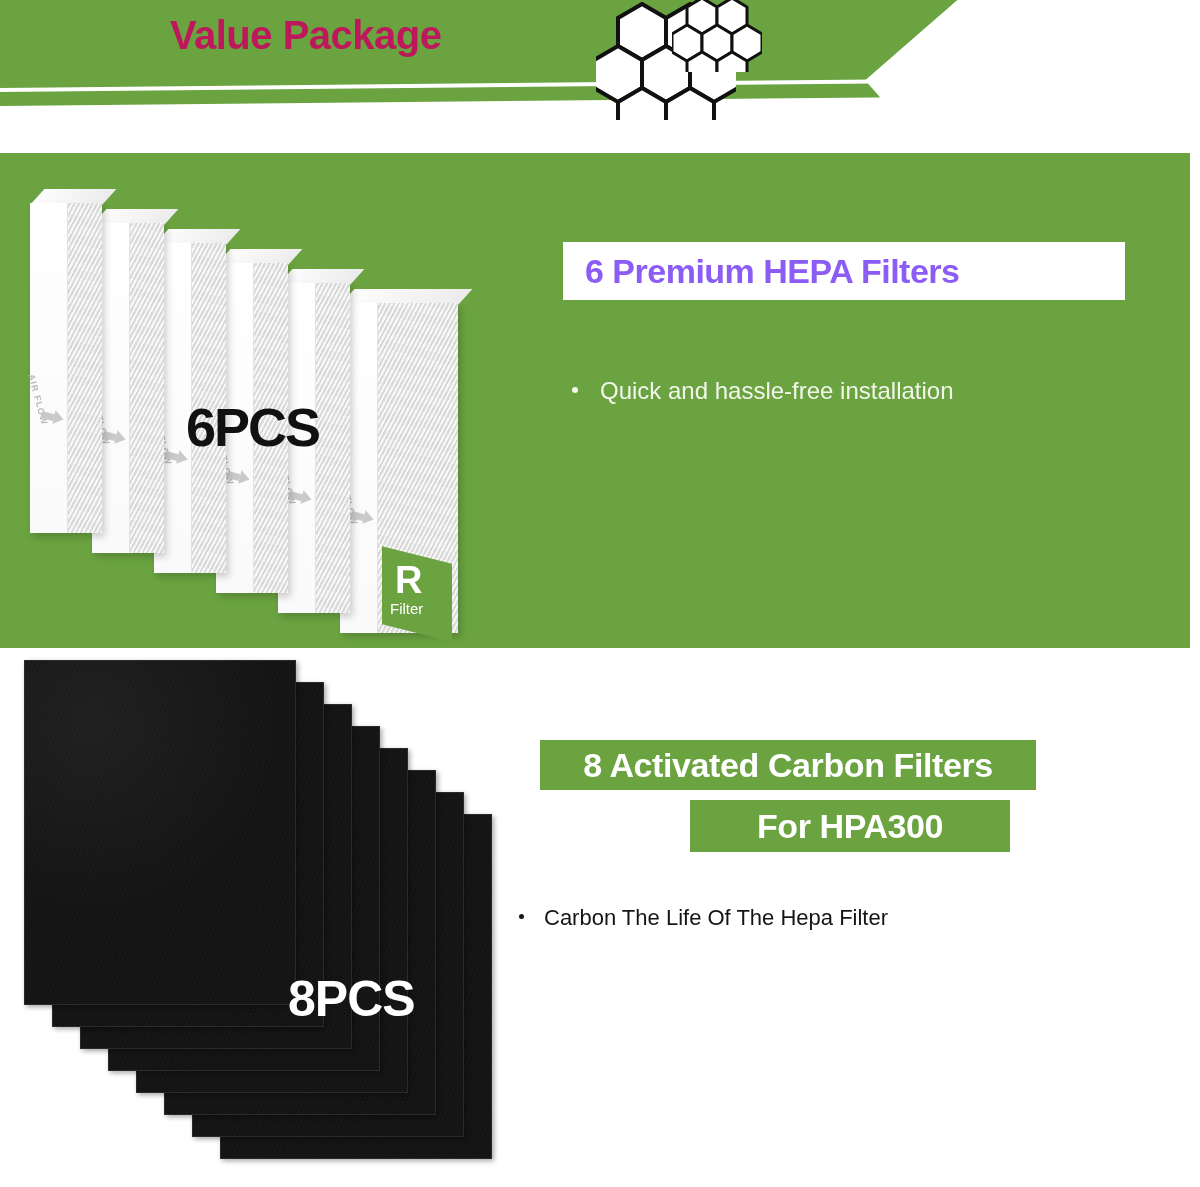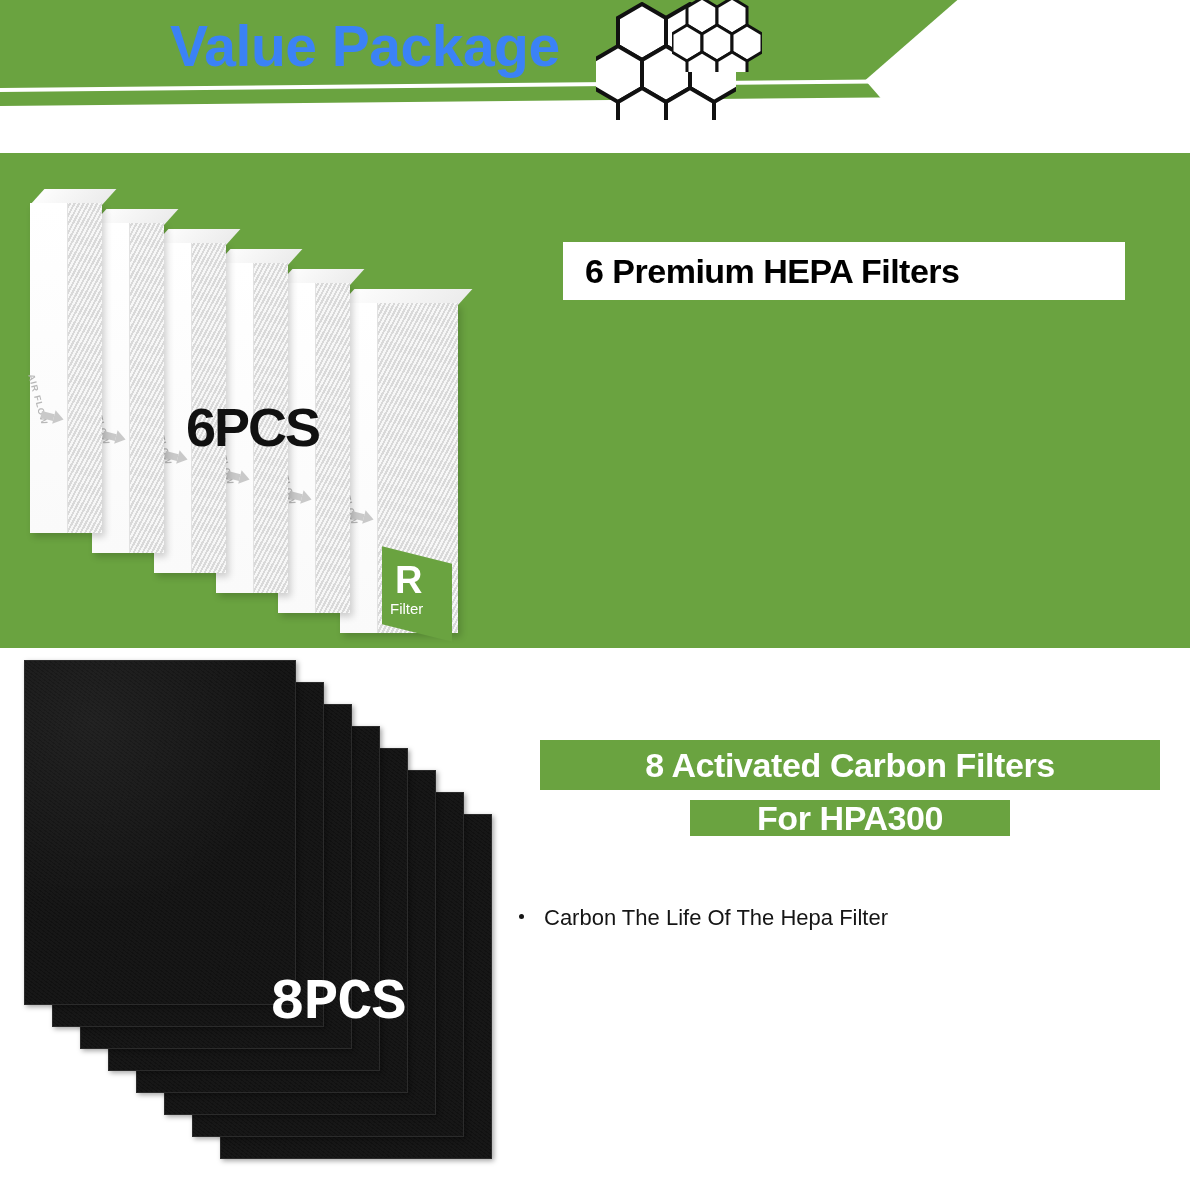--- a/index.html
+++ b/index.html
@@ -44,23 +44,23 @@
     right: -40px; top: -60px;
     width: 330px;
     height: 260px;
     background: #ffffff;
     transform: rotate(-41deg);
     transform-origin: center;
   }
   .header-title {
     position: absolute;
     left: 170px; top: 13px;
-    font-size: 57px;
-    font-weight: bold;
-    color: #3b82f6;
+    font-size: 40px;
+    font-weight: bold;
+    color: #be185d;
     letter-spacing: -0.5px;
     z-index: 5;
     white-space: nowrap;
   }
   .honeycomb {
     position: absolute;
     z-index: 6;
   }
   .honeycomb-main { left: 596px; top: 2px; }
   .honeycomb-small { left: 672px; top: -6px; }
@@ -190,21 +190,21 @@
     width: 562px;
     height: 58px;
     background: #ffffff;
     display: flex;
     align-items: center;
     padding-left: 22px;
   }
   .hepa-title-box span {
     font-size: 34px;
     font-weight: bold;
-    color: #000000;
+    color: #8b5cf6;
     letter-spacing: -0.5px;
     text-align: center;
   }
   .hepa-bullets {
     position: absolute;
     left: 566px; top: 374px;
     width: 600px;
   }
   .hepa-bullets li {
     list-style: none;
@@ -237,45 +237,44 @@
     height: 345px;
     background:
       radial-gradient(circle at 25% 18%, rgba(255,255,255,0.05), rgba(0,0,0,0) 55%),
       repeating-linear-gradient(37deg, #111 0px, #111 1px, #171717 1px, #171717 3px),
       #131313;
     border: 1px solid #2b2b2b;
     box-shadow: 2px 2px 5px rgba(0,0,0,0.35);
   }
   .pcs-label-8 {
     position: absolute;
-    left: 270px; top: 970px;
-    font-size: 58px;
+    left: 288px; top: 970px;
+    font-size: 50px;
     font-weight: bold;
     color: #ffffff;
     letter-spacing: -1px;
     z-index: 60;
-    font-family: Liberation Mono, monospace;
   }
 
   .carbon-band {
     position: absolute;
     background: #6aa340;
     display: flex;
     align-items: center;
     justify-content: center;
   }
   .carbon-band span {
     font-size: 34px;
     font-weight: bold;
     color: #ffffff;
     letter-spacing: -0.4px;
     white-space: nowrap;
   }
-  .carbon-band-1 { left: 540px; top: 740px; width: 620px; height: 50px; }
-  .carbon-band-2 { left: 690px; top: 800px; width: 320px; height: 36px; }
+  .carbon-band-1 { left: 540px; top: 740px; width: 496px; height: 50px; }
+  .carbon-band-2 { left: 690px; top: 800px; width: 320px; height: 52px; }
 
   .carbon-bullets {
     position: absolute;
     left: 512px; top: 902px;
     width: 660px;
   }
   .carbon-bullets li {
     list-style: none;
     position: relative;
     padding-left: 32px;
@@ -397,20 +396,21 @@
   </div>
 </div>
 
 <div class="pcs-label-6">6PCS</div>
 
 <div class="hepa-title-box">
   <span>6 Premium HEPA Filters</span>
 </div>
 
 <ul class="hepa-bullets">
+  <li>Quick and hassle-free installation</li>
 </ul>
 
 <div class="carbon-stage">
   <div class="carbon-sheet" style="left:0px;   top:0px;   z-index:8;"></div>
   <div class="carbon-sheet" style="left:28px;  top:22px;  z-index:7;"></div>
   <div class="carbon-sheet" style="left:56px;  top:44px;  z-index:6;"></div>
   <div class="carbon-sheet" style="left:84px;  top:66px;  z-index:5;"></div>
   <div class="carbon-sheet" style="left:112px; top:88px;  z-index:4;"></div>
   <div class="carbon-sheet" style="left:140px; top:110px; z-index:3;"></div>
   <div class="carbon-sheet" style="left:168px; top:132px; z-index:2;"></div>

